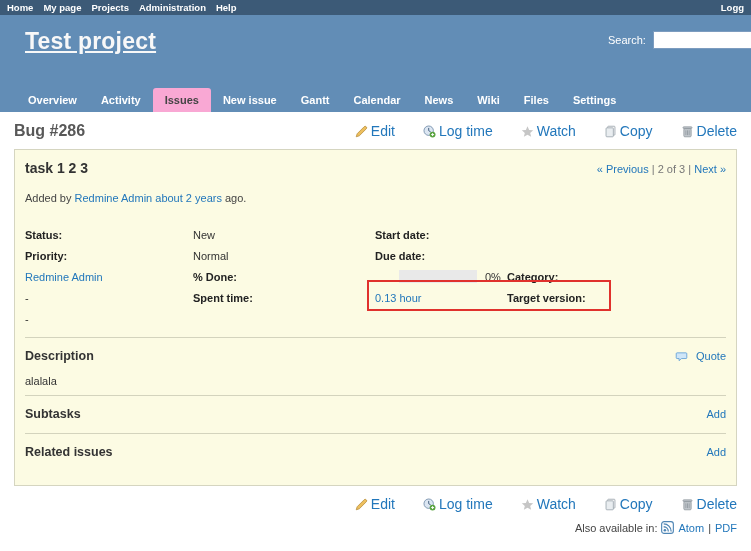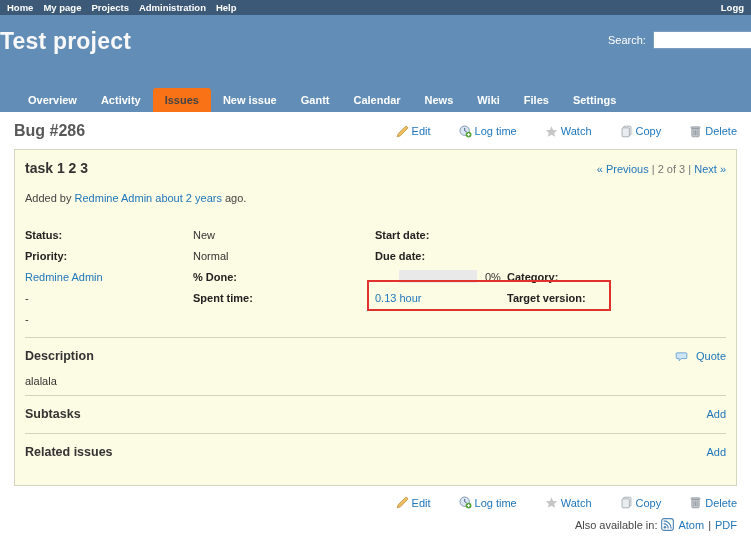--- a/index.html
+++ b/index.html
@@ -15,49 +15,50 @@
     background:#3c5a77; height:15px; display:flex; align-items:center;
     padding:0 7px; gap:10px; font-size:9.5px; font-weight:bold;
   }
   .top-menu a { color:#fff; }
   .top-menu .flex-spacer { flex:1; }
   .top-menu .logged { color:#fff; white-space:nowrap; }
 
   
   .header { background:#628db6; height:97px; position:relative; }
   .header .project-title {
-    margin:0; padding:13px 0 0 0; color:#f8f8f8; font-size:23px; font-weight:bold;
+    margin:0; padding:13px 0 0 25px; color:#f8f8f8; font-size:23px; font-weight:bold;
     letter-spacing:0.2px;
+    text-decoration:underline;
   }
   .search-area {
     position:absolute; top:16px; left:608px; display:flex; align-items:center; gap:7px;
     white-space:nowrap;
   }
   .search-area label { color:#fff; font-size:11px;text-align:right; }
   .search-area input {
     width:140px; height:18px; border:1px solid #7c9cbf; background:#fff; font-size:11px;
     padding:0 3px; outline:none;
   }
 
   
   .tabs {
     position:absolute; bottom:0; left:0; right:0; height:24px;
     display:flex; align-items:flex-end; padding-left:16px;
     overflow:hidden; white-space:nowrap;
   }
   .tab {
     color:#fff; font-weight:bold; font-size:11px; padding:6px 12px 6px; flex:0 0 auto;
   }
-  .tab.active { background:#f97316; color:#444; border-radius:3px 3px 0 0; }
+  .tab.active { background:#f9a8d4; color:#444; border-radius:3px 3px 0 0; }
 
   
   #content { padding:4px 14px 0; }
   .title-row { display:flex; align-items:center; margin-top:3px; height:24px; }
   .page-title { margin:0; font-size:16px; font-weight:bold; color:#585858; flex:1; }
-  .contextual { display:flex; align-items:center; gap:12px; font-size:11px; white-space:nowrap; }
+  .contextual { display:flex; align-items:center; gap:12px; font-size:14px; white-space:nowrap; }
   .contextual a { color:#2277bb; display:inline-flex; align-items:center; gap:3px; }
   .contextual .sp { width:4px; }
   .icon svg { display:block; }
 
   
   .issue {
     margin-top:6px; background:#fcfbe3; border:1px solid #d5d5c0; padding:10px; position:relative;
   }
   .issue-head { display:flex; align-items:baseline; }
   .issue-title { margin:0; font-size:14px; font-weight:bold; color:#333; flex:1; }

